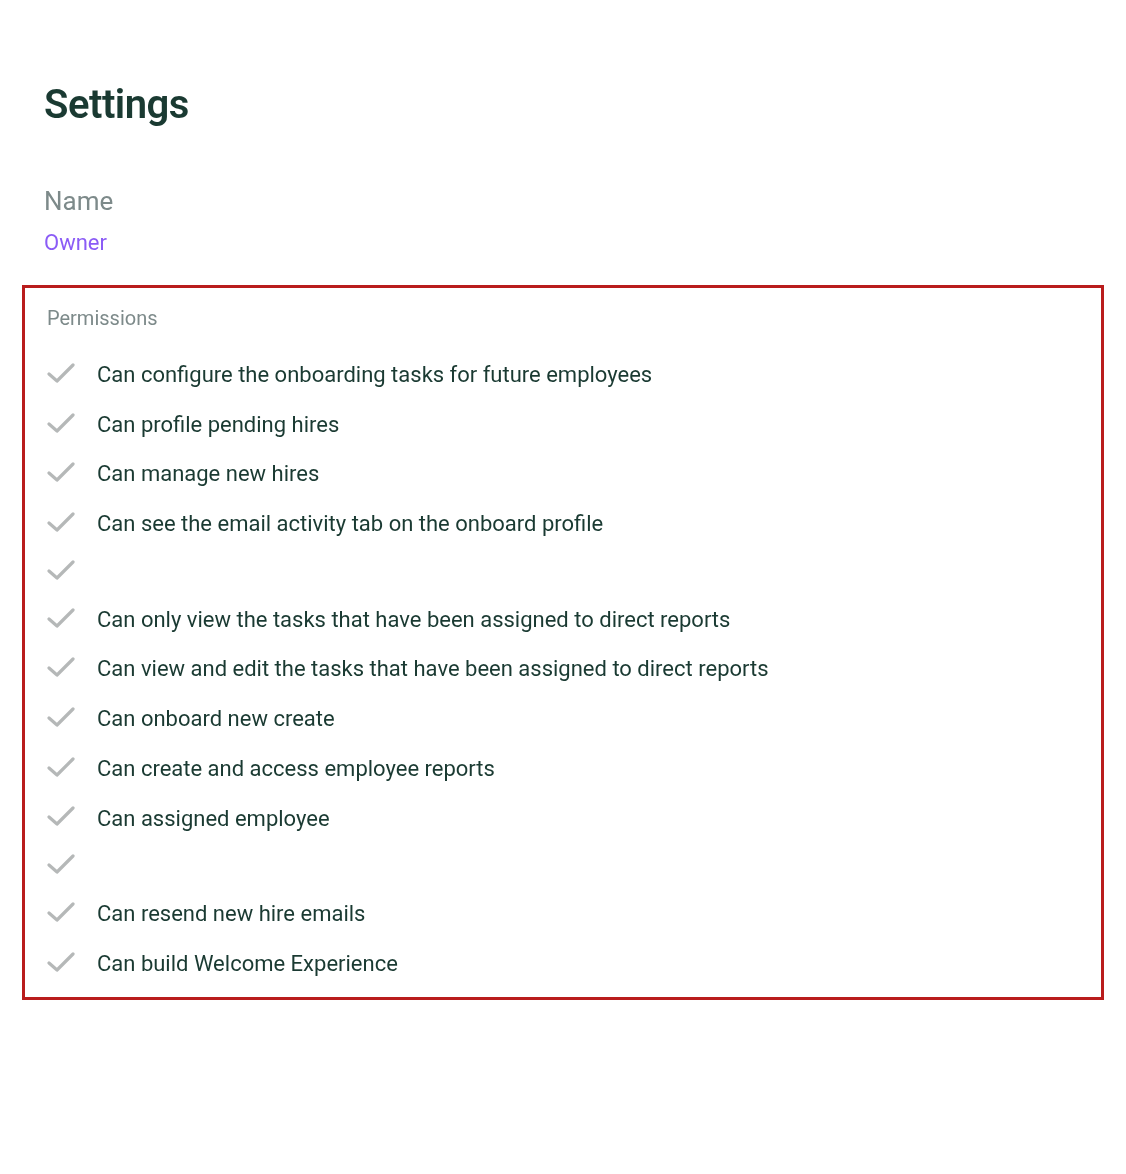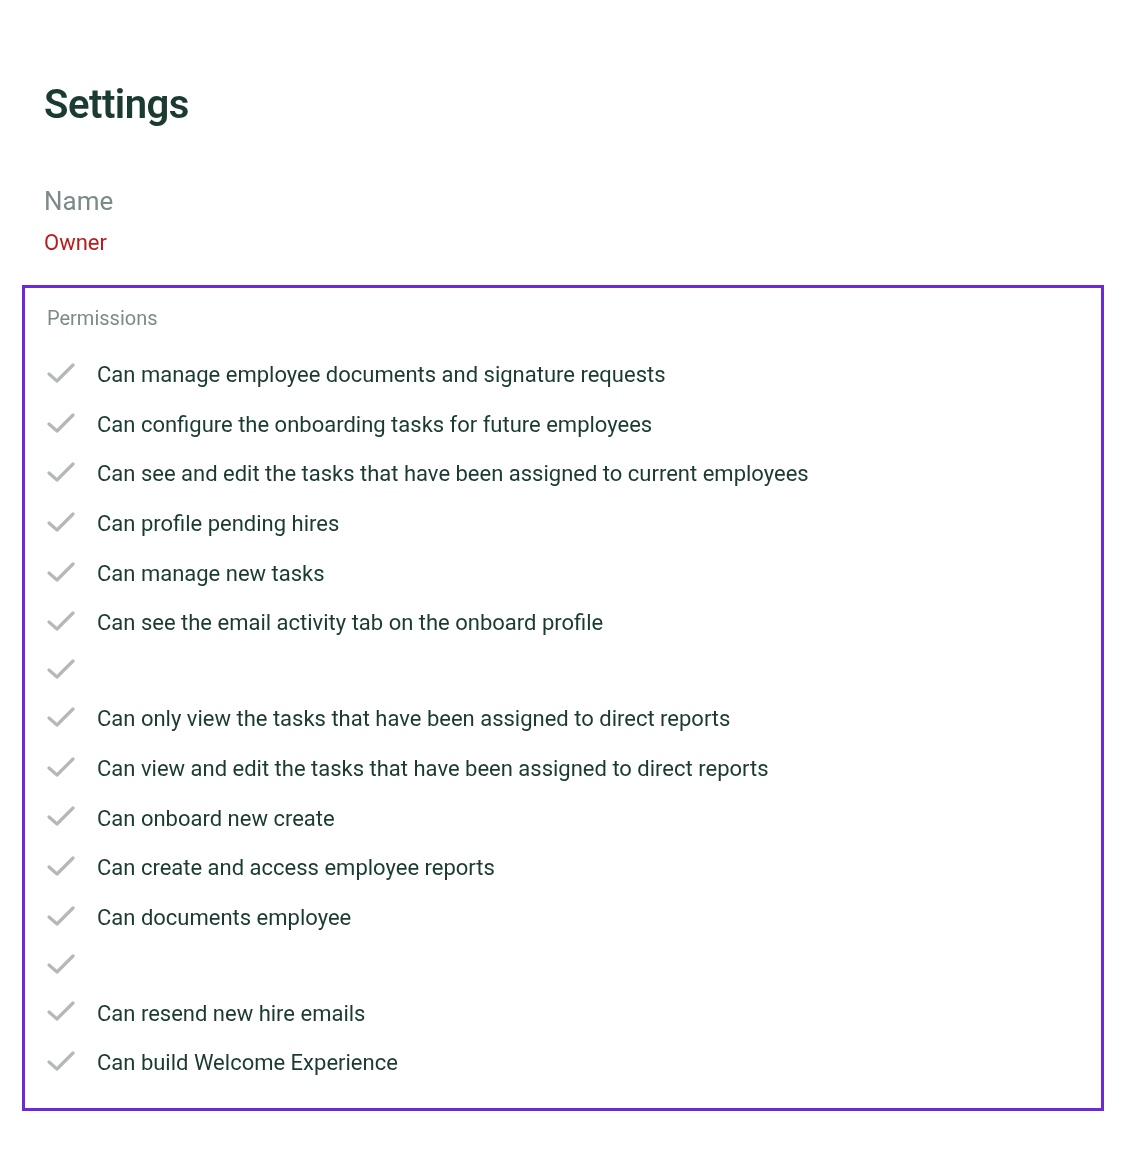--- a/index.html
+++ b/index.html
@@ -23,27 +23,27 @@
       margin-top: 41px;
     }
     .field-label {
       font-size: 26px;
       color: #7d8a8a;
       margin-bottom: 14px;
       font-weight: 400;
     }
     .field-value {
       font-size: 22px;
-      color: #b91c1c;
+      color: #8b5cf6;
       margin-bottom: 30px;
       font-weight: 400;
     }
     .permissions-box {
-      border: 3px solid #6d28d9;
-      padding: 18px 18px 20px 18px;
+      border: 3px solid #b91c1c;
+      padding: 18px 18px 8px 18px;
       margin-left: -22px;
       margin-right: -22px;
     }
     .permissions-label {
       font-size: 20px;
       color: #7d8a8a;
       margin-bottom: 20px;
       font-weight: 400;
       padding-left: 4px;
     }
@@ -79,45 +79,33 @@
   <div class="field-value">Owner</div>
 </div>
 
 <div class="permissions-box">
   <div class="permissions-label">Permissions</div>
   <ul class="permission-list">
       <li class="permission-item">
         <span><svg class="check-icon" viewBox="0 0 28 22" fill="none" stroke="currentColor" stroke-width="3.2" stroke-linecap="round" stroke-linejoin="round">
             <polyline points="2,12 10,19 26,3"></polyline>
           </svg></span>
-        <span class="permission-text">Can manage employee documents and signature requests</span>
-      </li>
-      <li class="permission-item">
-        <span><svg class="check-icon" viewBox="0 0 28 22" fill="none" stroke="currentColor" stroke-width="3.2" stroke-linecap="round" stroke-linejoin="round">
-            <polyline points="2,12 10,19 26,3"></polyline>
-          </svg></span>
         <span class="permission-text">Can configure the onboarding tasks for future employees</span>
-      </li>
-      <li class="permission-item">
-        <span><svg class="check-icon" viewBox="0 0 28 22" fill="none" stroke="currentColor" stroke-width="3.2" stroke-linecap="round" stroke-linejoin="round">
-            <polyline points="2,12 10,19 26,3"></polyline>
-          </svg></span>
-        <span class="permission-text">Can see and edit the tasks that have been assigned to current employees</span>
       </li>
       <li class="permission-item">
         <span><svg class="check-icon" viewBox="0 0 28 22" fill="none" stroke="currentColor" stroke-width="3.2" stroke-linecap="round" stroke-linejoin="round">
             <polyline points="2,12 10,19 26,3"></polyline>
           </svg></span>
         <span class="permission-text">Can profile pending hires</span>
       </li>
       <li class="permission-item">
         <span><svg class="check-icon" viewBox="0 0 28 22" fill="none" stroke="currentColor" stroke-width="3.2" stroke-linecap="round" stroke-linejoin="round">
             <polyline points="2,12 10,19 26,3"></polyline>
           </svg></span>
-        <span class="permission-text">Can manage new tasks</span>
+        <span class="permission-text">Can manage new hires</span>
       </li>
       <li class="permission-item">
         <span><svg class="check-icon" viewBox="0 0 28 22" fill="none" stroke="currentColor" stroke-width="3.2" stroke-linecap="round" stroke-linejoin="round">
             <polyline points="2,12 10,19 26,3"></polyline>
           </svg></span>
         <span class="permission-text">Can see the email activity tab on the onboard profile</span>
       </li>
       <li class="permission-item">
         <span><svg class="check-icon" viewBox="0 0 28 22" fill="none" stroke="currentColor" stroke-width="3.2" stroke-linecap="round" stroke-linejoin="round">
             <polyline points="2,12 10,19 26,3"></polyline>
@@ -144,21 +132,21 @@
       <li class="permission-item">
         <span><svg class="check-icon" viewBox="0 0 28 22" fill="none" stroke="currentColor" stroke-width="3.2" stroke-linecap="round" stroke-linejoin="round">
             <polyline points="2,12 10,19 26,3"></polyline>
           </svg></span>
         <span class="permission-text">Can create and access employee reports</span>
       </li>
       <li class="permission-item">
         <span><svg class="check-icon" viewBox="0 0 28 22" fill="none" stroke="currentColor" stroke-width="3.2" stroke-linecap="round" stroke-linejoin="round">
             <polyline points="2,12 10,19 26,3"></polyline>
           </svg></span>
-        <span class="permission-text">Can documents employee</span>
+        <span class="permission-text">Can assigned employee</span>
       </li>
       <li class="permission-item">
         <span><svg class="check-icon" viewBox="0 0 28 22" fill="none" stroke="currentColor" stroke-width="3.2" stroke-linecap="round" stroke-linejoin="round">
             <polyline points="2,12 10,19 26,3"></polyline>
           </svg></span>
       </li>
       <li class="permission-item">
         <span><svg class="check-icon" viewBox="0 0 28 22" fill="none" stroke="currentColor" stroke-width="3.2" stroke-linecap="round" stroke-linejoin="round">
             <polyline points="2,12 10,19 26,3"></polyline>
           </svg></span>

